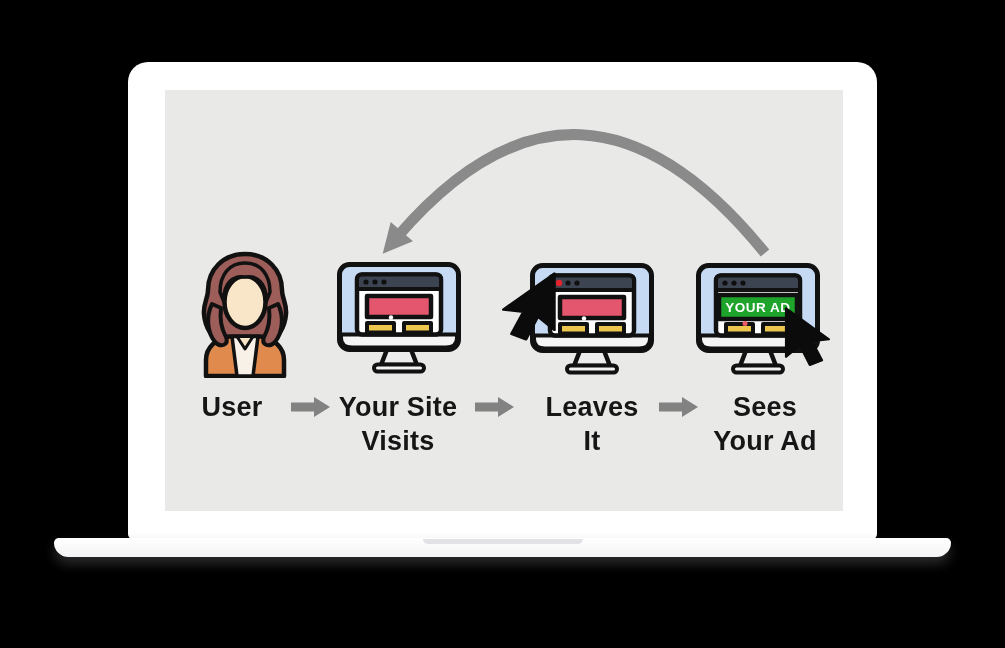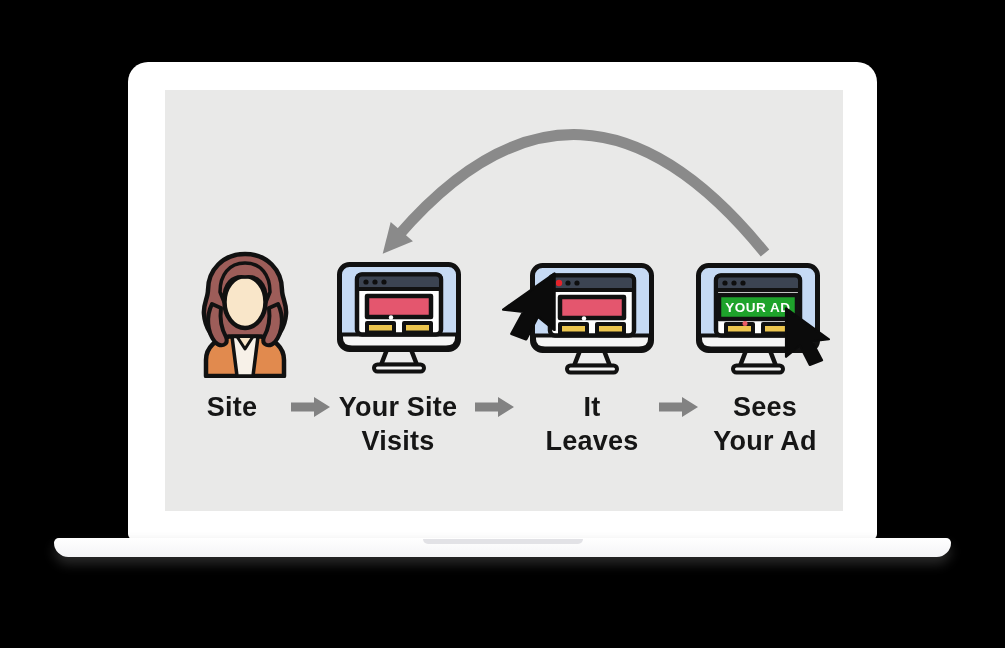--- a/index.html
+++ b/index.html
@@ -116,40 +116,40 @@
       <g transform="translate(34,0) scale(-1,1)">
         <path d="M2,1 L2,37 L11,28.5 L17.5,43 L25.5,39.5 L19,25.5 L30,24 Z" fill="#0b0b0b" stroke="#0b0b0b" stroke-width="1.5" stroke-linejoin="round"></path>
       </g>
     </svg>
 
     <svg class="abs" style="left:618px;top:217px;" width="52" height="62" viewBox="0 0 34 46" preserveAspectRatio="none">
       <path d="M2,1 L2,37 L11,28.5 L17.5,43 L25.5,39.5 L19,25.5 L30,24 Z" fill="#0b0b0b" stroke="#0b0b0b" stroke-width="1.5" stroke-linejoin="round"></path>
     </svg>
 
     <div class="step-label" style="left:67px;">
-      <div>Site</div>
+      <div>User</div>
       <div></div>
     </div>
 
     <svg class="flow-arrow" style="left:146px;" width="40" height="22" viewBox="0 0 40 22">
       <polygon points="0,6.5 23,6.5 23,1 39,11 23,21 23,15.5 0,15.5" fill="#828282"></polygon>
     </svg>
 
     <div class="step-label" style="left:233px;">
       <div>Your Site</div>
       <div>Visits</div>
     </div>
 
     <svg class="flow-arrow" style="left:330px;" width="40" height="22" viewBox="0 0 40 22">
       <polygon points="0,6.5 23,6.5 23,1 39,11 23,21 23,15.5 0,15.5" fill="#828282"></polygon>
     </svg>
 
     <div class="step-label" style="left:427px;">
+      <div>Leaves</div>
       <div>It</div>
-      <div>Leaves</div>
     </div>
 
     <svg class="flow-arrow" style="left:514px;" width="40" height="22" viewBox="0 0 40 22">
       <polygon points="0,6.5 23,6.5 23,1 39,11 23,21 23,15.5 0,15.5" fill="#828282"></polygon>
     </svg>
 
     <div class="step-label" style="left:592px;margin-left:8px;">
       <div>Sees</div>
       <div>Your Ad</div>
     </div>

